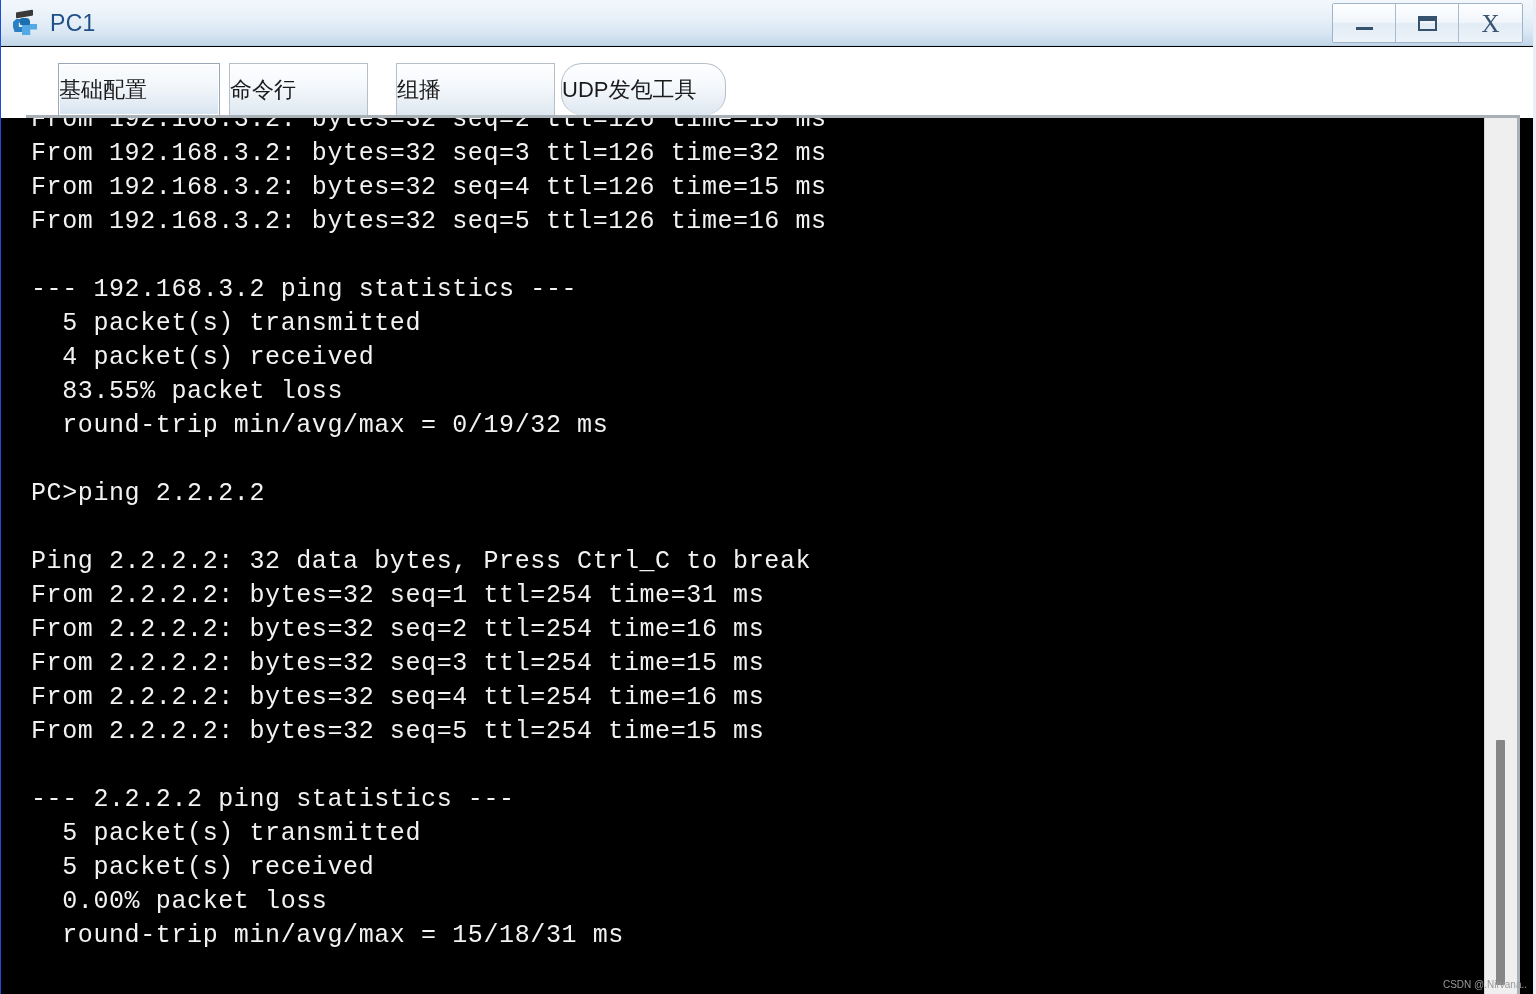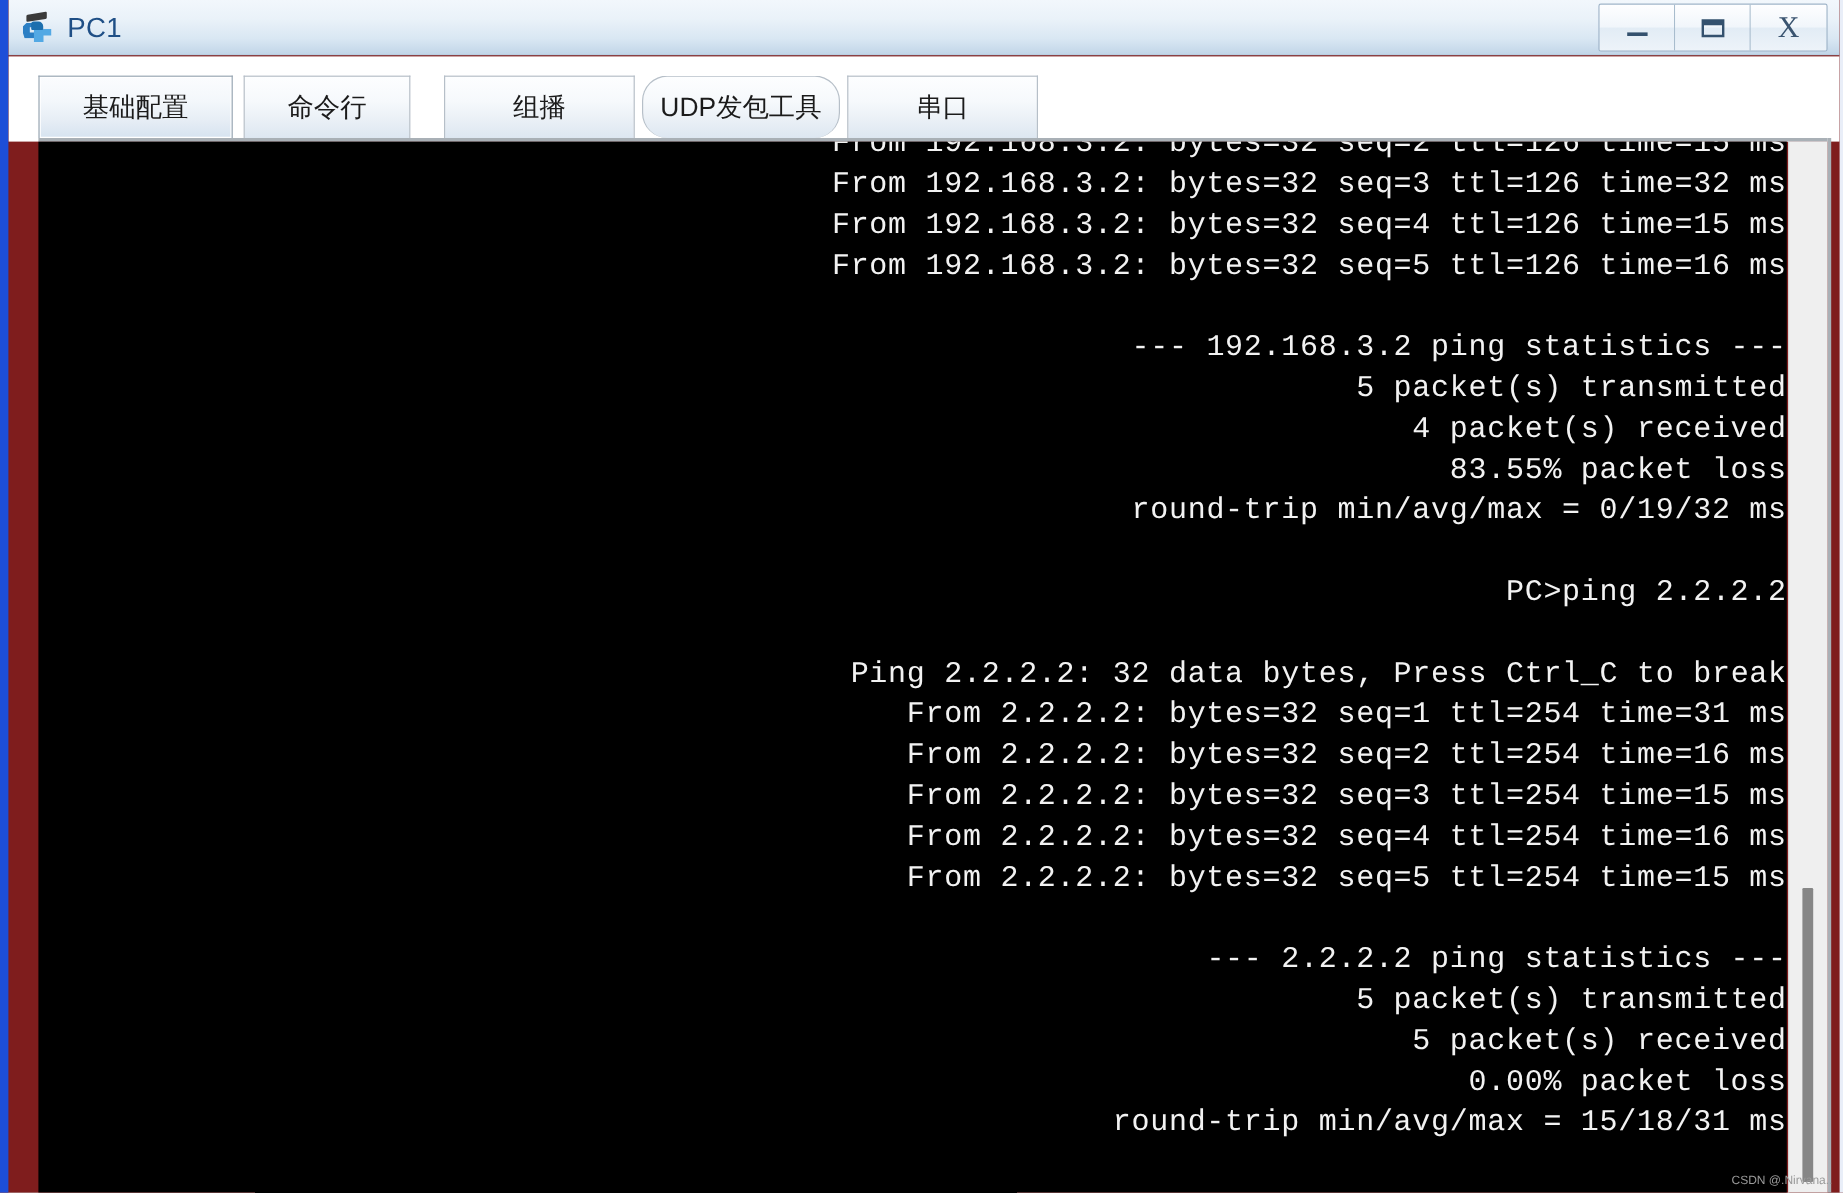--- a/index.html
+++ b/index.html
@@ -14,22 +14,22 @@
     background: #ffffff;
     font-family: "Liberation Sans", sans-serif;
   }
 
   
   #window {
     position: relative;
     width: 1536px;
     height: 994px;
     box-sizing: border-box;
-    background: #7f1d1d;
-    border-left: 7px solid #1d4ed8;
+    background: #000000;
+    border-left: 1px solid #1d4ed8;
     border-right: 3px solid #e9eef8;
     overflow: hidden;
   }
 
   
   #titlebar {
     position: absolute;
     left: 0; top: 0;
     width: 100%;
     height: 46px;
@@ -136,29 +136,29 @@
     height: 71px;
     background: #ffffff;
   }
   .tab {
     position: absolute;
     top: 16px;
     height: 52px;
     box-sizing: border-box;
     display: flex;
     align-items: center;
-    justify-content: center;
     font-size: 22px;
     color: #1b1b1b;
     font-family: "Liberation Sans", sans-serif;
     border: 1px solid #b6bfc8;
     border-bottom: none;
     background: linear-gradient(to bottom, #fdfeff 0%, #f6f9fc 40%, #eaf0f6 70%, #dde7f1 100%);
     white-space: nowrap;
     user-select: none;
+    margin-left: 32px;
   }
   .tab.active {
     background: linear-gradient(to bottom, #fbfcfe 0%, #f3f7fb 40%, #e6edf5 72%, #d6e3f0 100%);
     border-color: #9aa7b4;
     box-shadow: inset 0 0 0 1px #ffffff;
   }
   .tab .tab-label { pointer-events: none; }
 
   
   #terminal {
@@ -171,21 +171,20 @@
     overflow: hidden;
     box-sizing: border-box;
   }
   #term-inner {
     position: absolute;
     left: 0;
     top: -15px;
     width: 100%;
     padding: 0 0 0 5px;
     box-sizing: border-box;
-    text-align: right;
   }
   .term-line {
     font-family: "Liberation Mono", "DejaVu Sans Mono", monospace;
     font-size: 25px;
     line-height: 34px;
     color: #f2f2f2;
     white-space: pre;
     letter-spacing: 0.6px;
     height: 34px;
   }
@@ -276,23 +275,20 @@
       </div>
       <div class="tab" style="left: 196px; width: 139px;">
         <span class="tab-label">命令行</span>
       </div>
       <div class="tab" style="left: 363px; width: 159px;">
         <span class="tab-label">组播</span>
       </div>
       <div class="tab" style="left: 528px; width: 165px; border-radius: 21px;">
         <span class="tab-label">UDP发包工具</span>
       </div>
-      <div class="tab" style="left: 699px; width: 159px;">
-        <span class="tab-label">串口</span>
-      </div>
     </div>
 
   <div id="term-top-border"></div>
   <div id="term-right-border"></div>
 
   <div id="terminal">
     <div id="term-inner">
         <div class="term-line">From 192.168.3.2: bytes=32 seq=2 ttl=126 time=15 ms</div>
         <div class="term-line">From 192.168.3.2: bytes=32 seq=3 ttl=126 time=32 ms</div>
         <div class="term-line">From 192.168.3.2: bytes=32 seq=4 ttl=126 time=15 ms</div>

